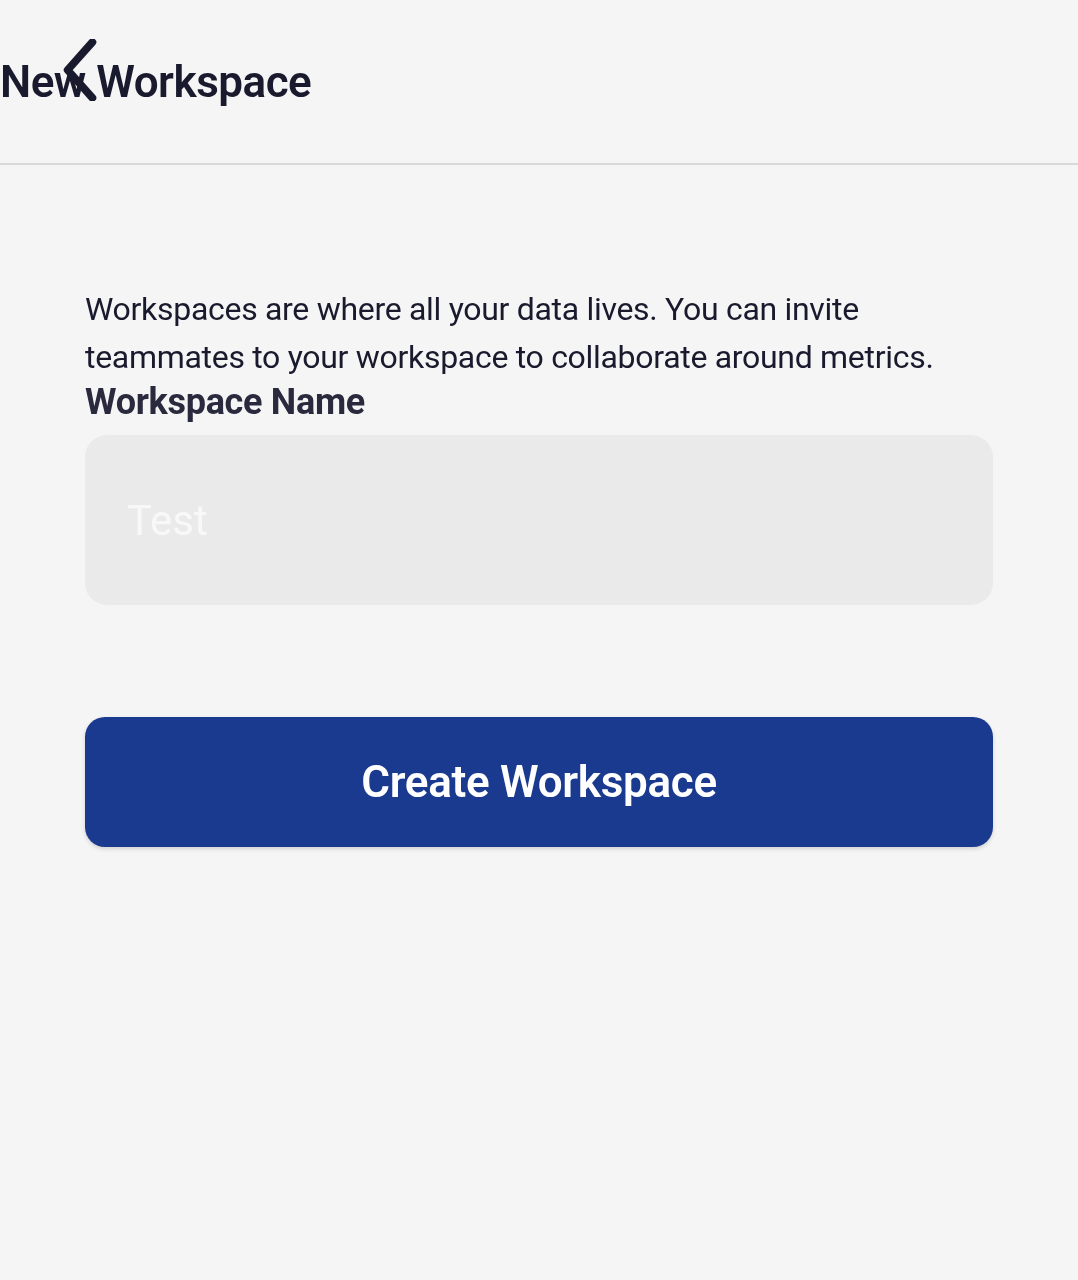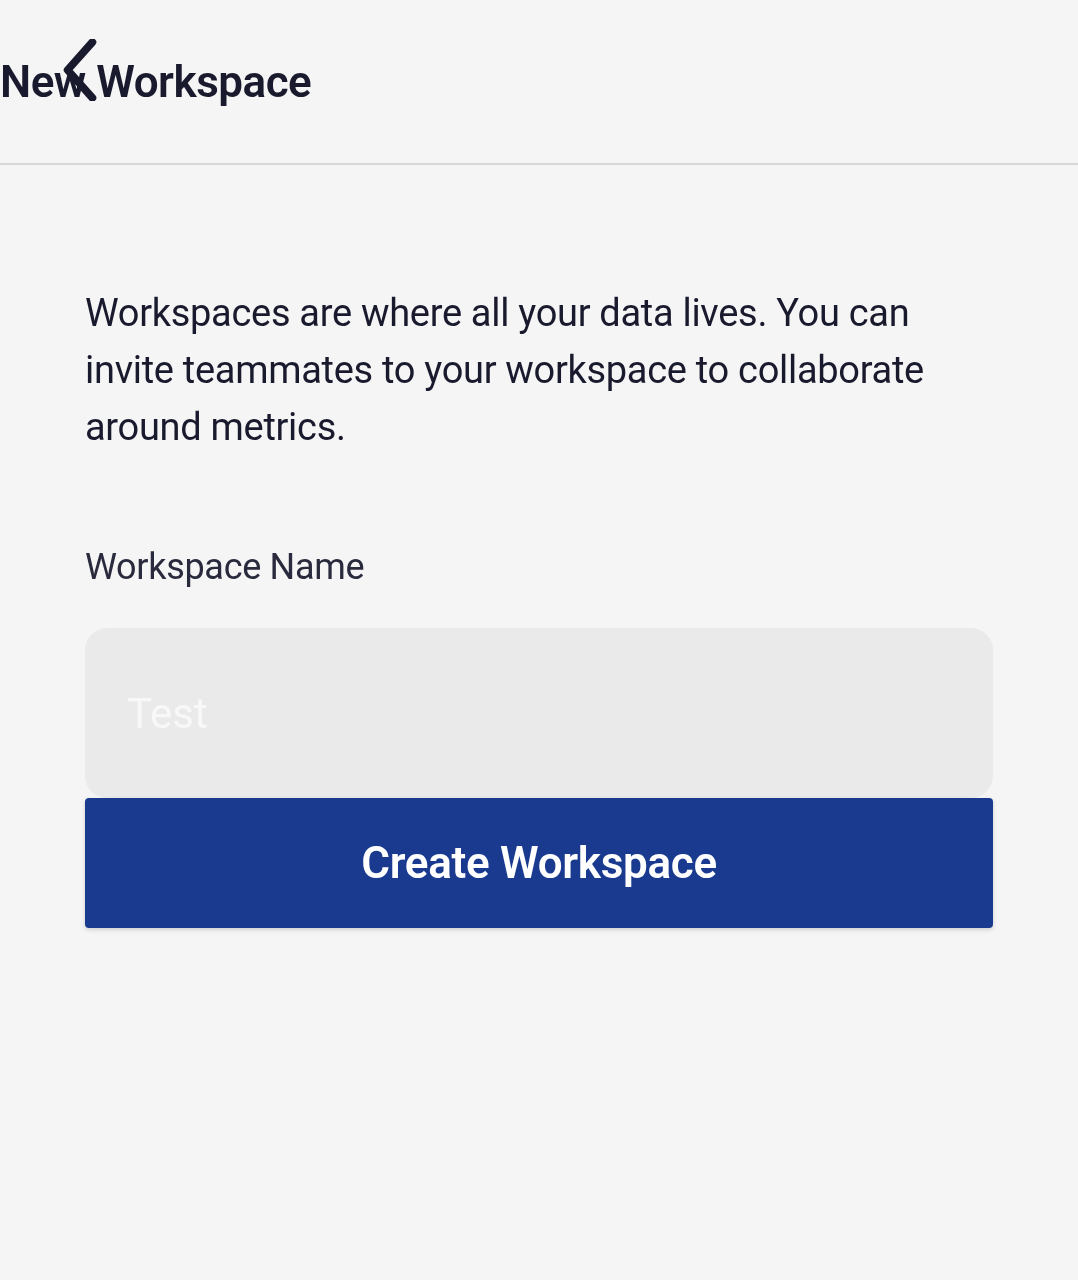--- a/index.html
+++ b/index.html
@@ -40,32 +40,31 @@
     .header-title {
       font-size: 44px;
       font-weight: 600;
       color: #1a1a2e;
       letter-spacing: -0.5px;
     }
     .content {
       padding: 120px 85px 0 85px;
     }
     .description {
-      font-size: 38px;
+      font-size: 32px;
       line-height: 1.5;
       color: #1a1a2e;
       font-weight: 400;
-      margin-bottom: 90px;
       letter-spacing: -0.3px;
     }
     .field-label {
       font-size: 36px;
       color: #2a2a3e;
-      font-weight: 400;
-      margin-bottom: 40px;
+      font-weight: 700;
+      margin-bottom: 12px;
       letter-spacing: -0.3px;
     }
     .text-input {
       width: 100%;
       height: 170px;
       background-color: #eaeaea;
       border: none;
       border-radius: 22px;
       padding: 0 42px;
       font-size: 42px;
@@ -74,25 +73,26 @@
       font-family: inherit;
     }
     .text-input::placeholder {
       color: #f8f8f8;
     }
     .primary-button {
       width: 100%;
       height: 130px;
       background-color: #1a3a8f;
       border: none;
-      border-radius: 4px;
+      border-radius: 20px;
       color: #ffffff;
       font-size: 44px;
       font-weight: 600;
       cursor: pointer;
+      margin-top: 112px;
       font-family: inherit;
       letter-spacing: -0.3px;
       box-shadow: 0 2px 4px rgba(0,0,0,0.15);
     }
   </style>
 </head>
 <body>
 
 <div class="header">
   <div class="back-button">

